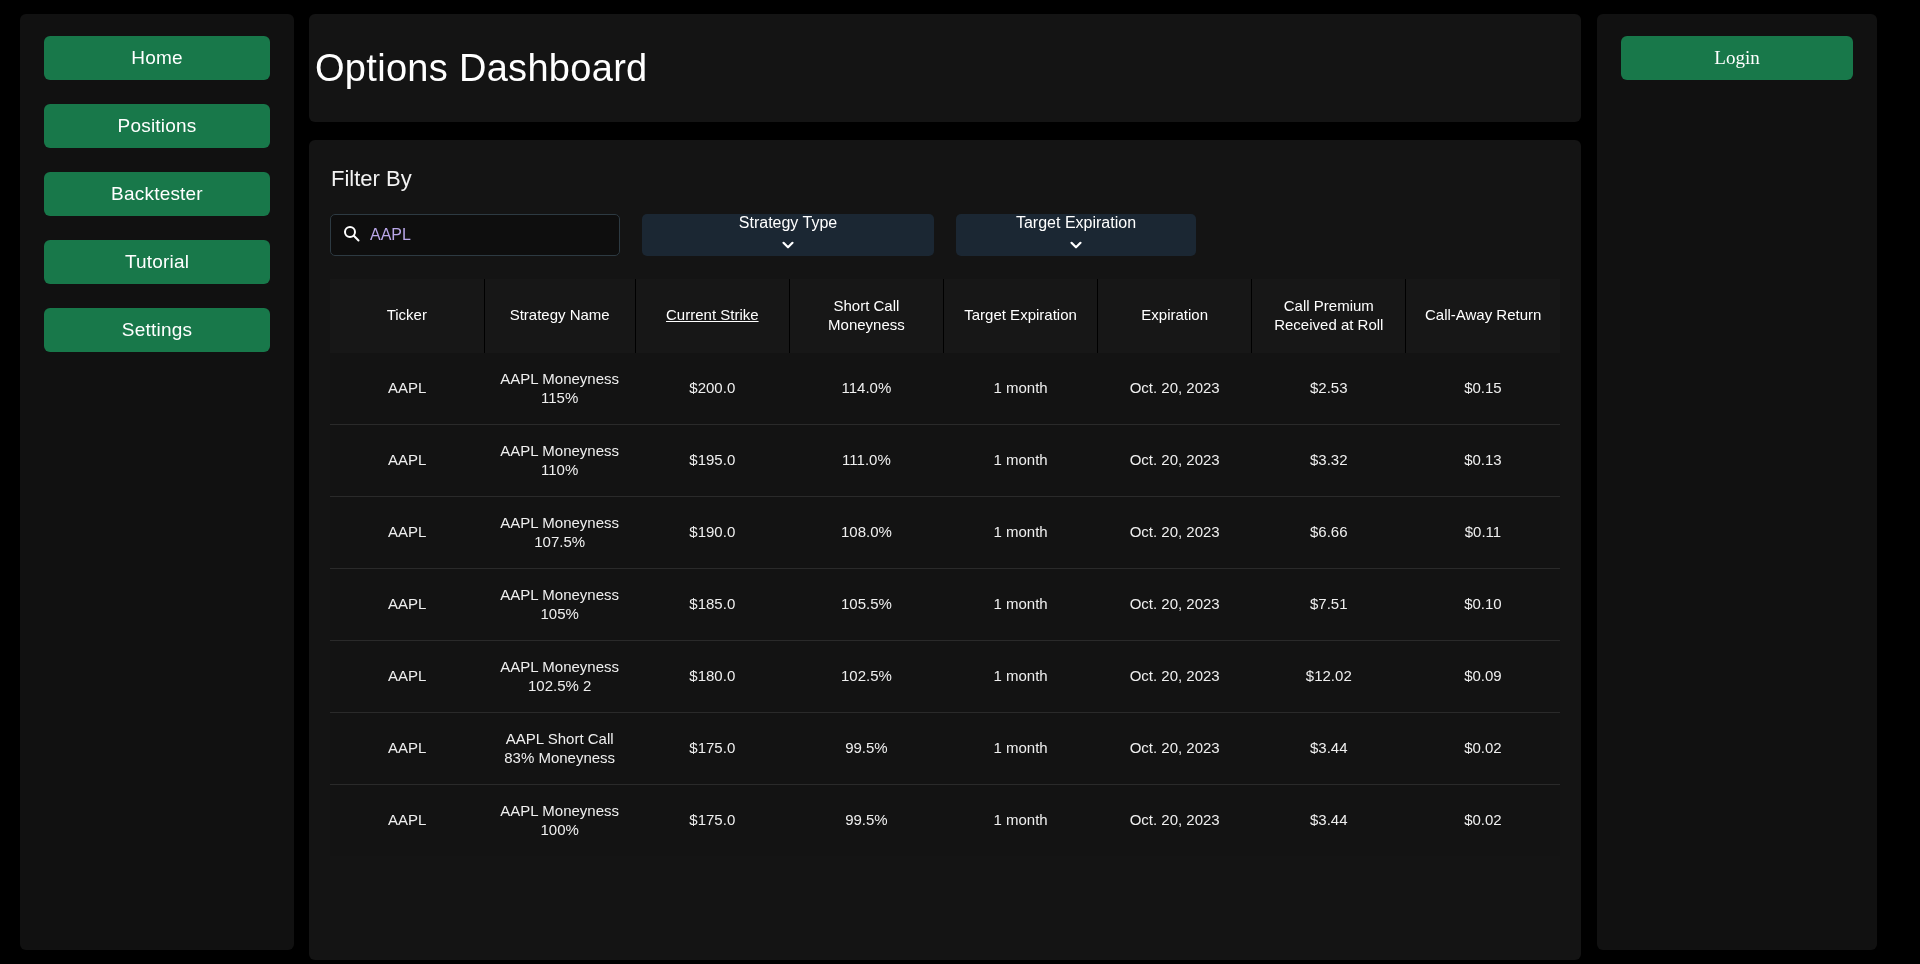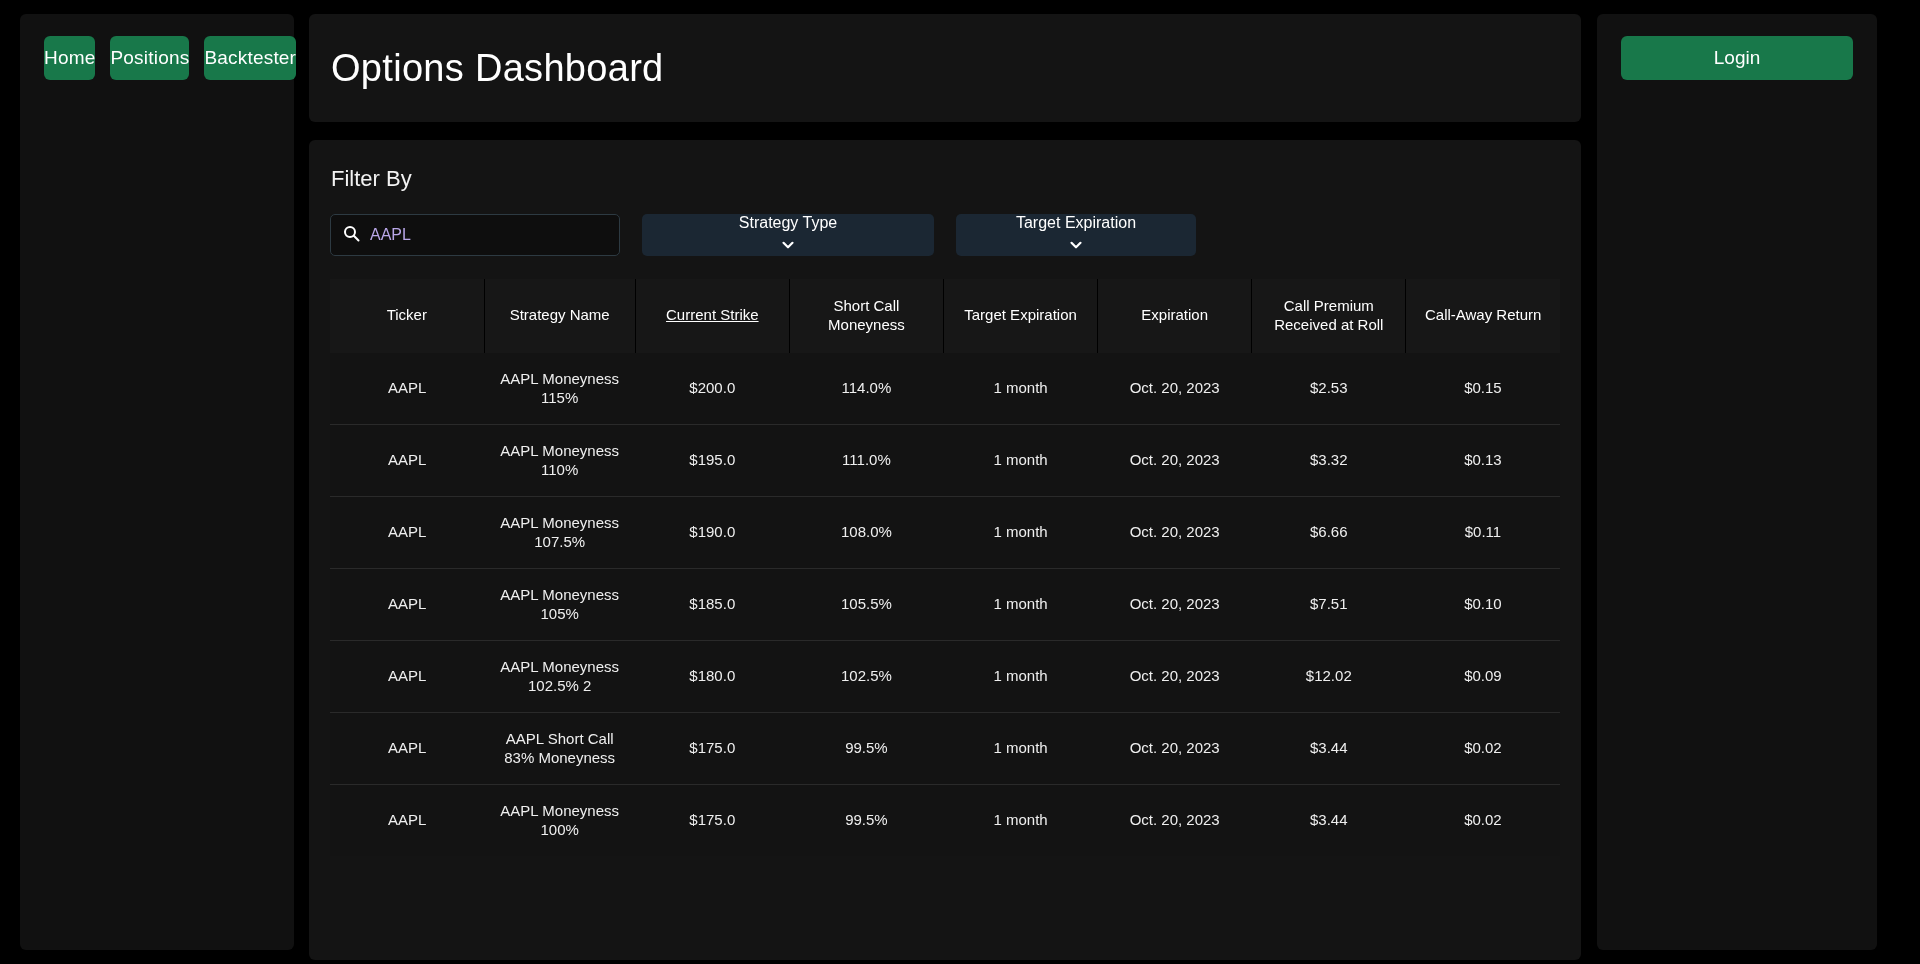--- a/index.html
+++ b/index.html
@@ -25,22 +25,22 @@
   
   .sidebar {
     width: 274px;
     margin-left: 20px;
     margin-top: 14px;
     height: 936px;
     background: #111111;
     border-radius: 6px;
     padding: 22px 24px 0 24px;
     display: flex;
-    flex-direction: row;
-    gap: 15px;
+    flex-direction: column;
+    gap: 24px;
     flex: 0 0 auto;
   }
 
   .nav-btn {
     display: block;
     width: 100%;
     height: 44px;
     line-height: 44px;
     background: #18784a;
     color: #ffffff;
@@ -63,21 +63,21 @@
     flex-direction: column;
     gap: 18px;
   }
 
   .header-card {
     background: #141414;
     border-radius: 6px;
     height: 108px;
     display: flex;
     align-items: center;
-    padding-left: 22px;
+    padding-left: 6px;
   }
 
   .page-title {
     color: #ffffff;
     font-size: 38px;
     font-weight: 400;
     letter-spacing: 0.3px;
   }
 
   .content-card {
@@ -208,21 +208,21 @@
   .login-btn {
     display: block;
     width: 100%;
     height: 44px;
     line-height: 44px;
     background: #18784a;
     color: #ffffff;
     border: none;
     border-radius: 6px;
     font-size: 19px;
-    font-family: Liberation Sans, sans-serif;
+    font-family: Liberation Serif, serif;
     text-align: center;
     cursor: pointer;
   }
 </style>
 </head>
 <body>
 
 <div class="page">
 
   <nav class="sidebar">

